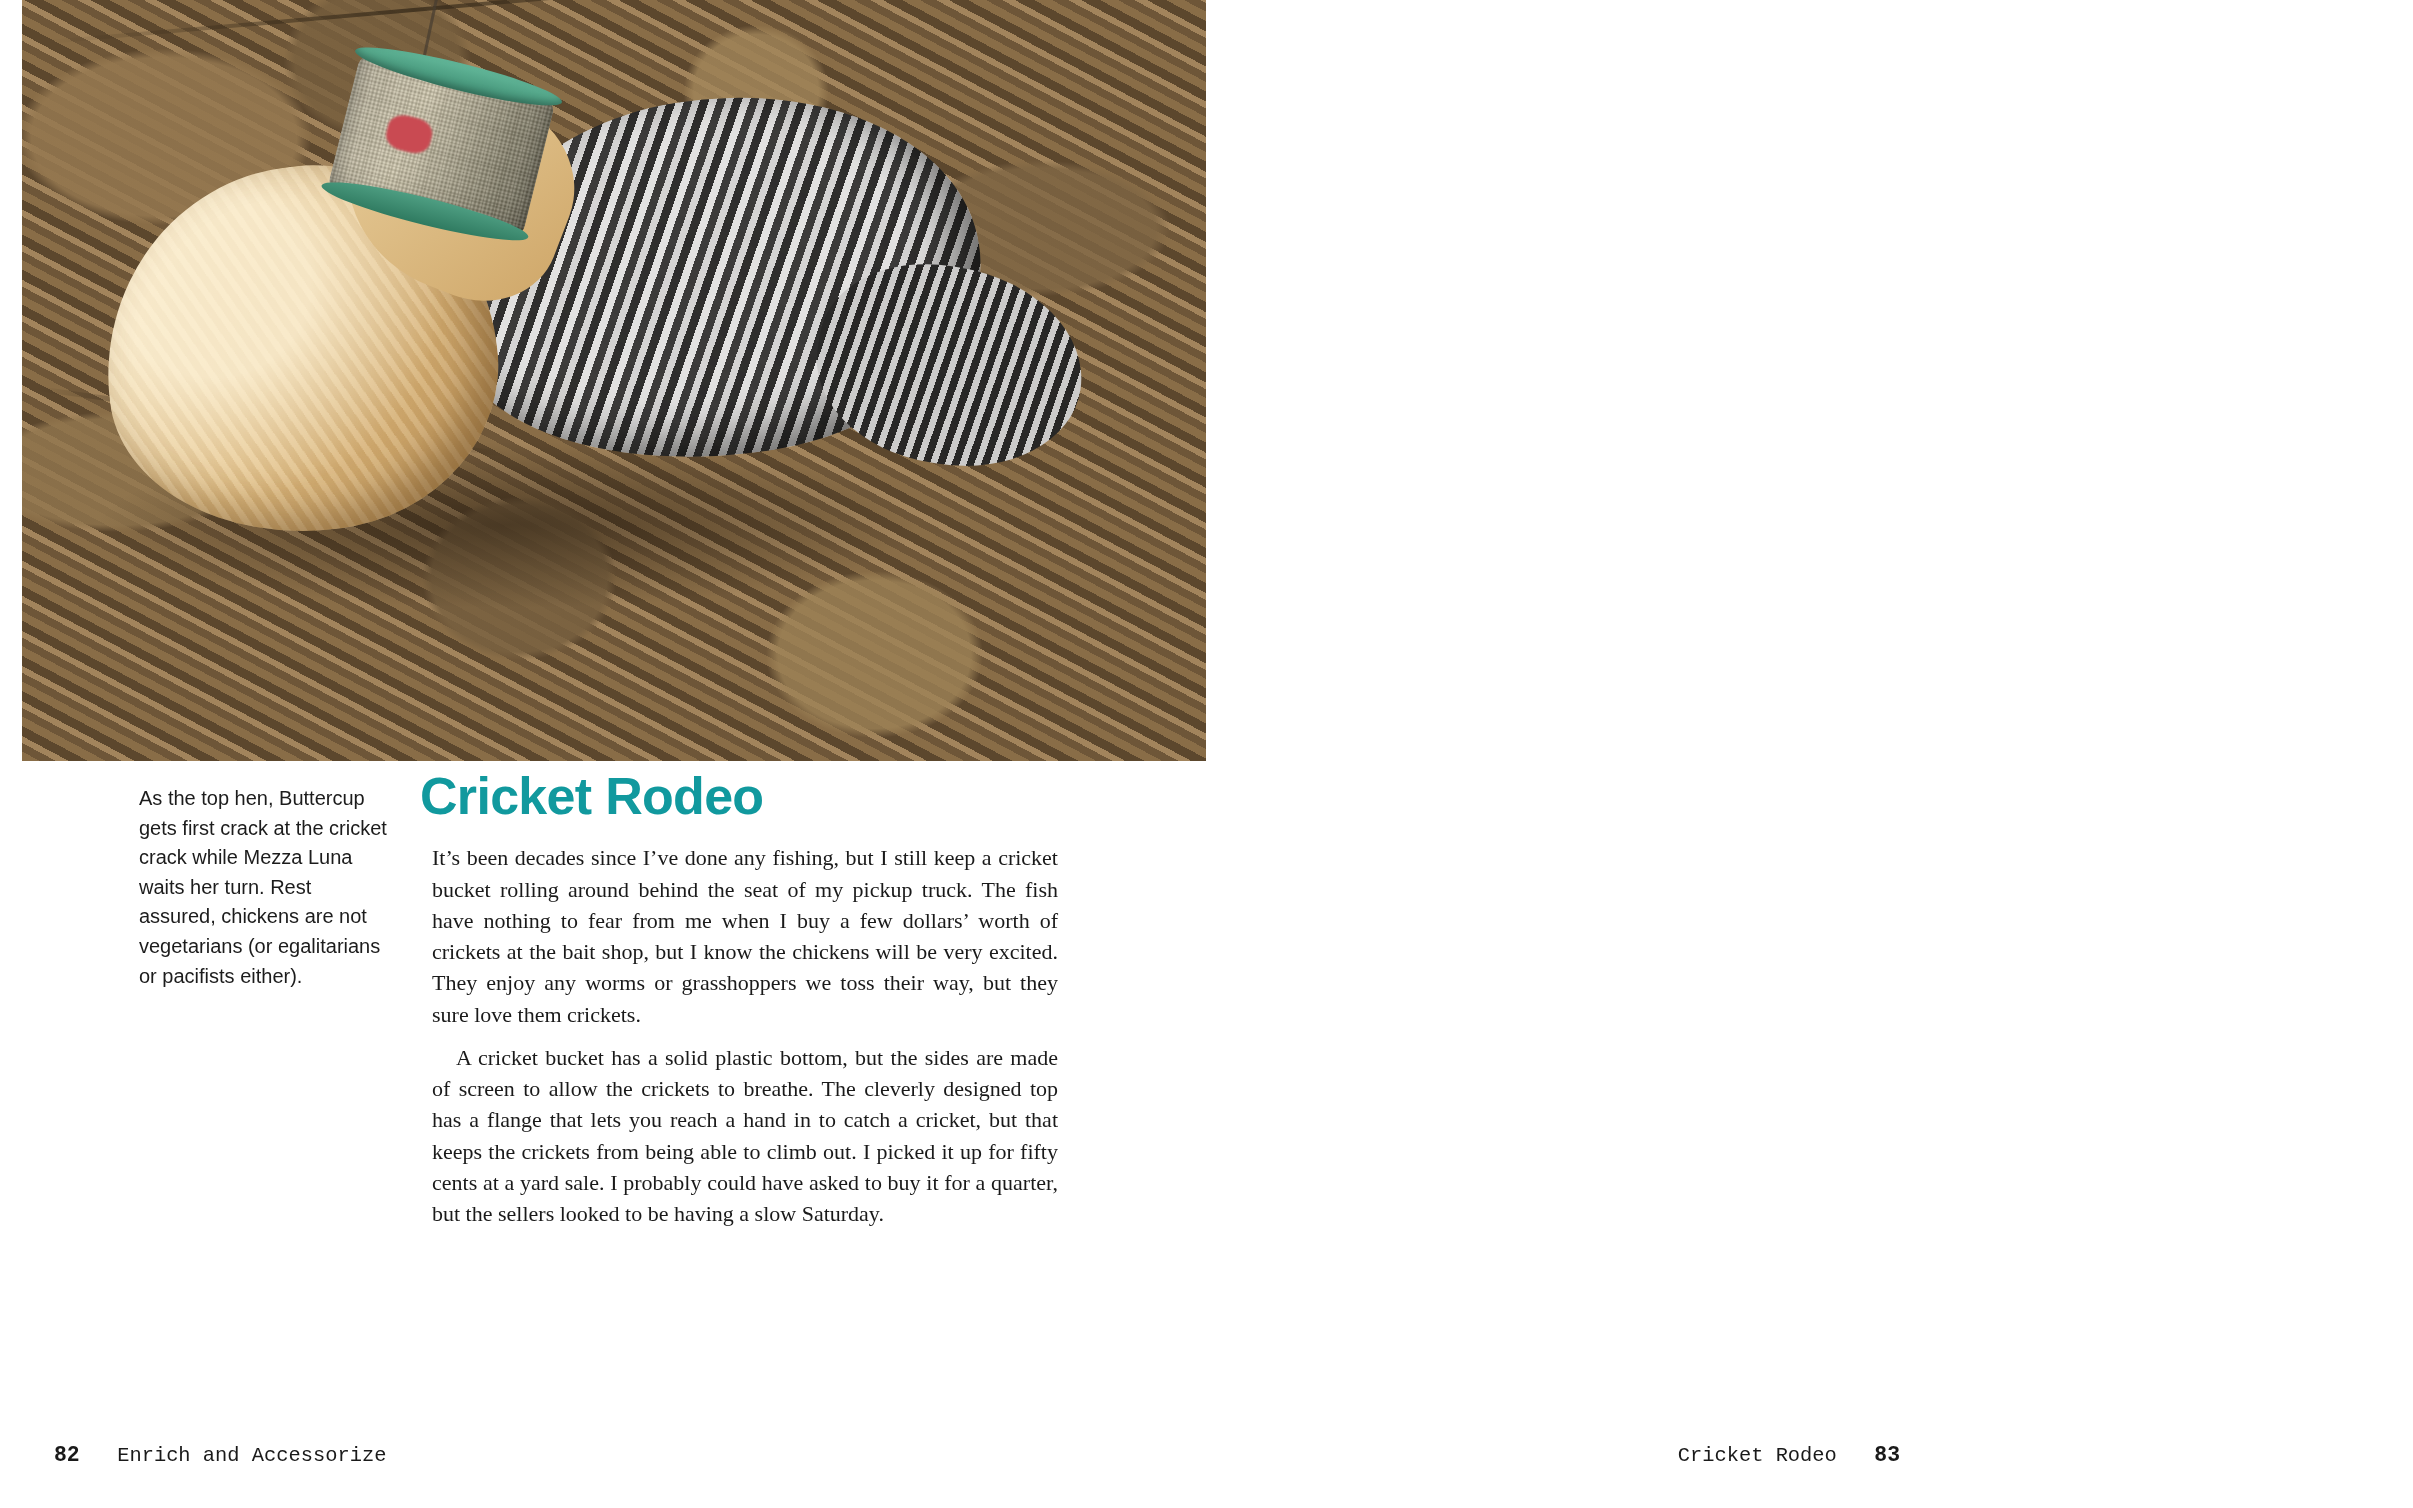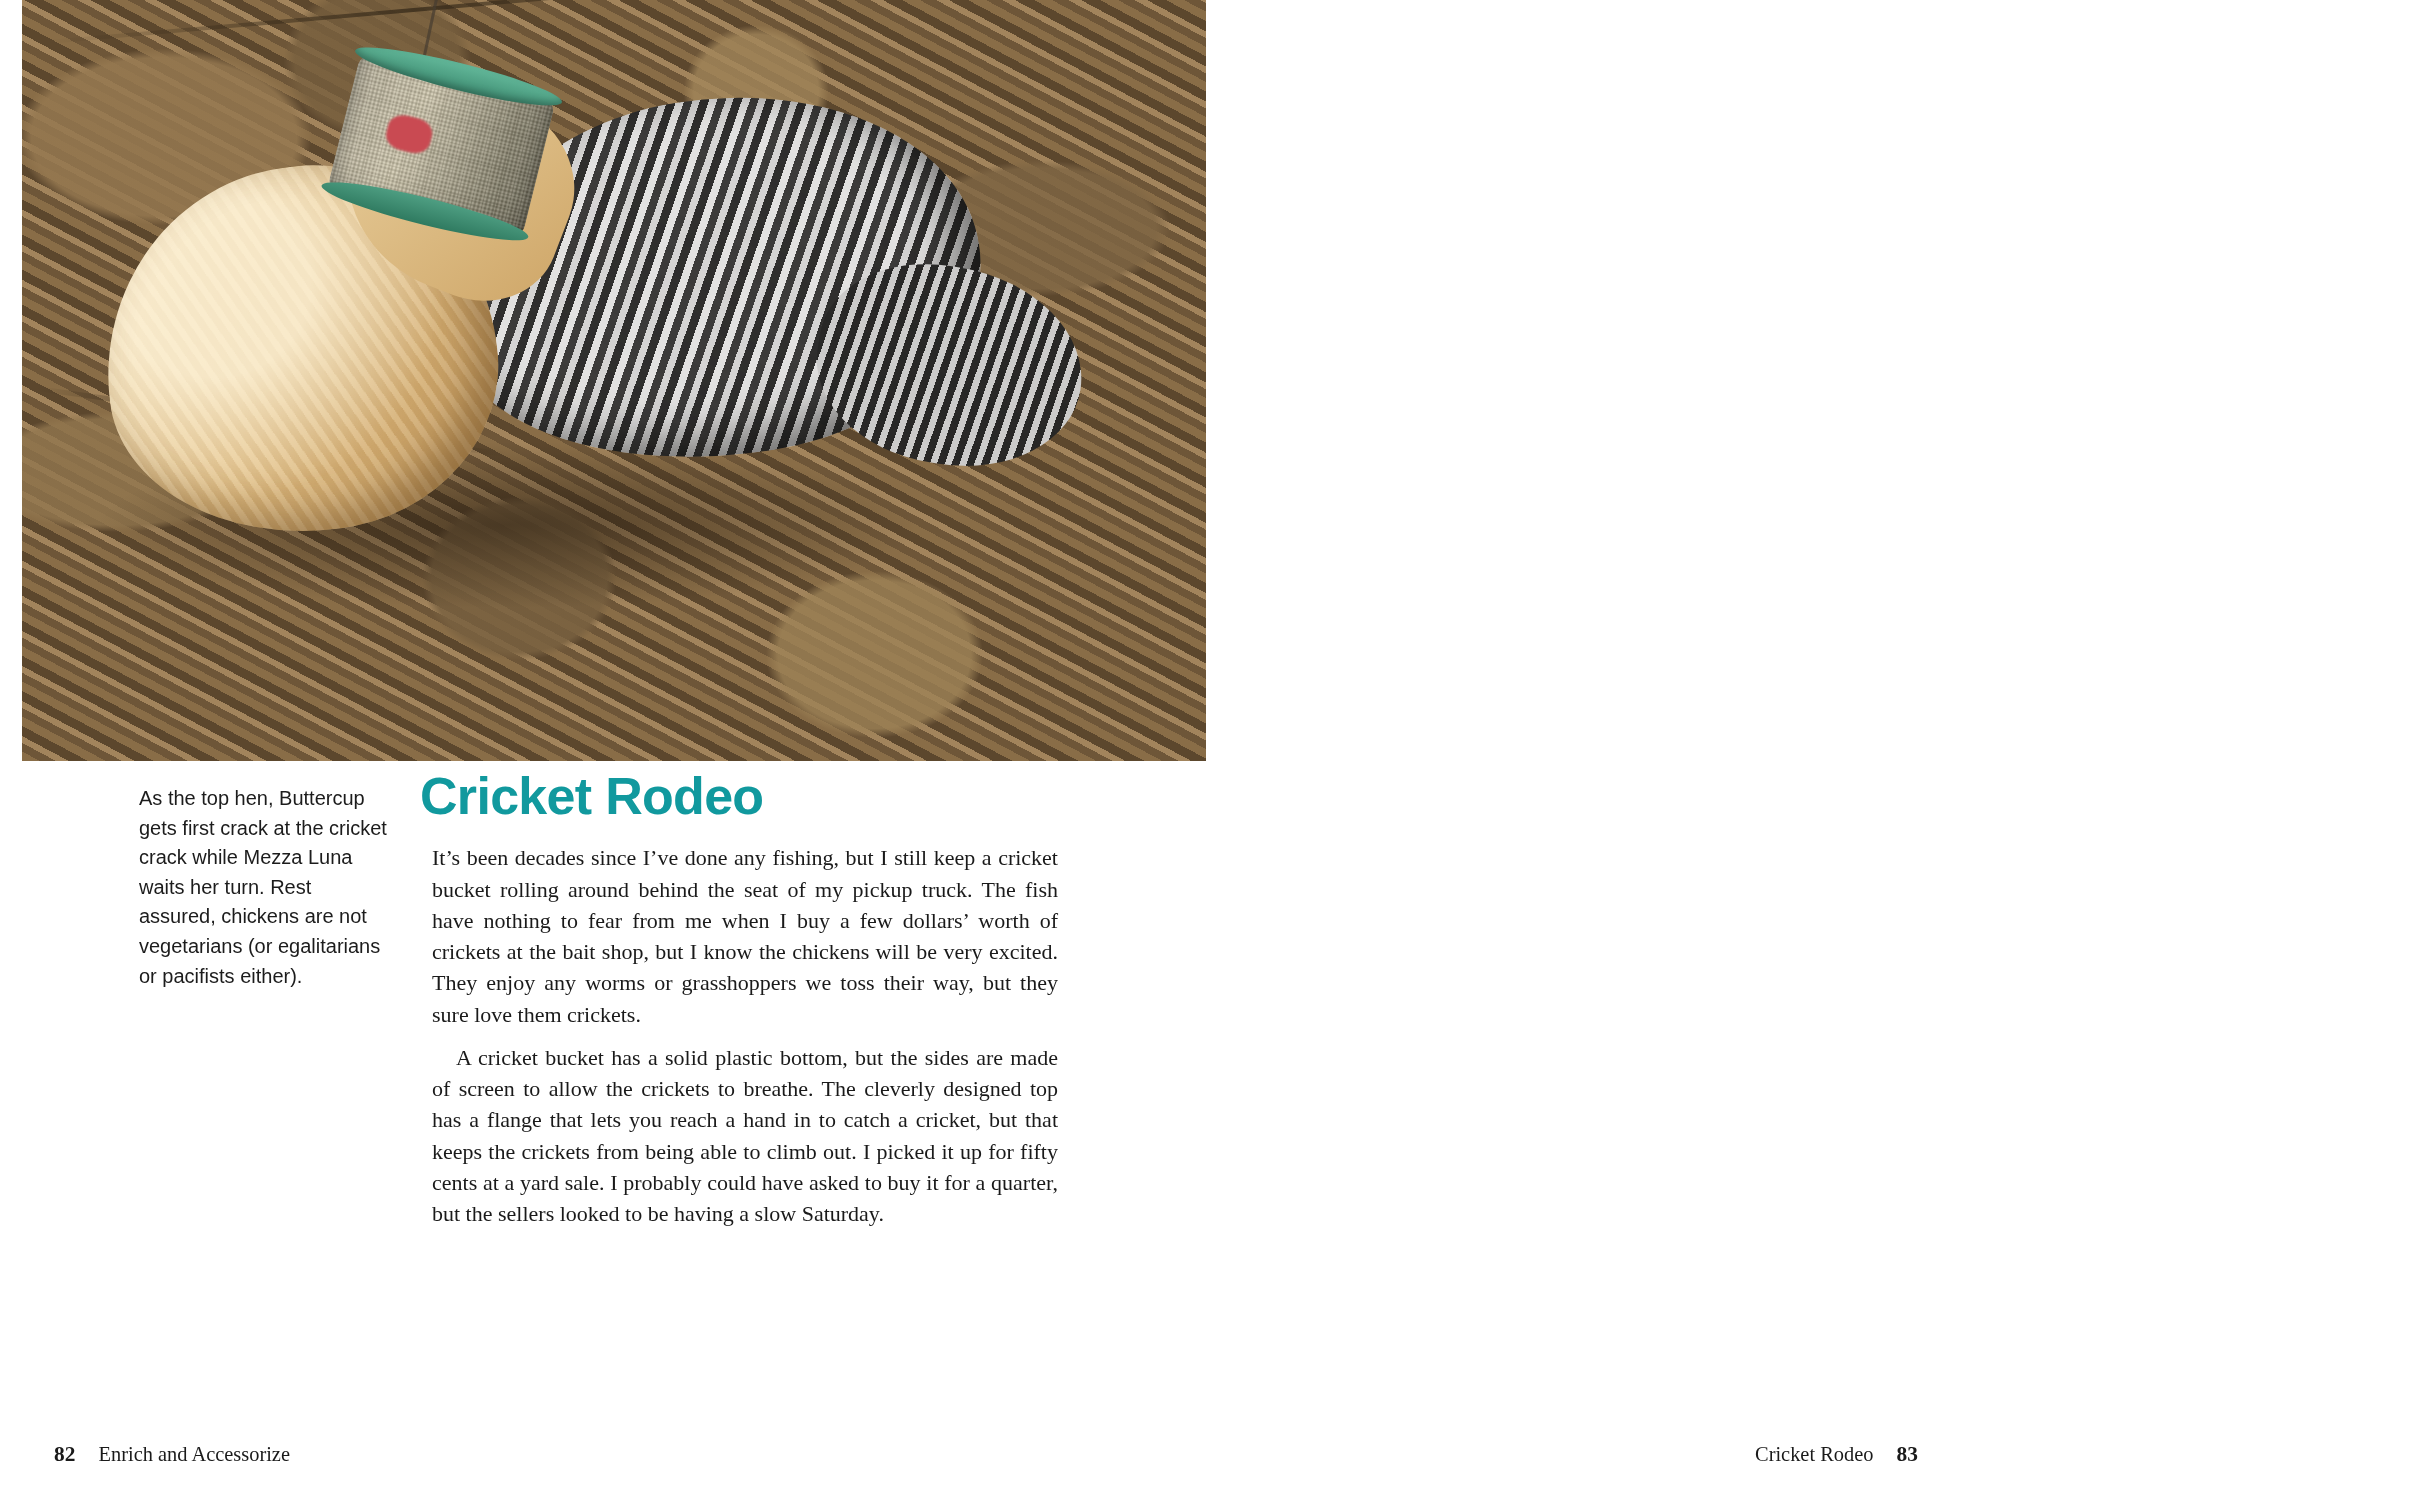--- a/index.html
+++ b/index.html
@@ -231,32 +231,32 @@
   }
   p.body + p.body { text-indent: 24px; margin-top: 0; }
 
   
   .footer {
     position: absolute;
     left: 0;
     bottom: 0;
     width: 1962px;
     height: 111px;
-    font-family: Liberation Serif, serif;
+    font-family: Liberation Mono, monospace;
     font-size: 20.4px;
     color: #1a1a1a;
   }
   .folio-left {
     position: absolute;
     left: 54px;
     bottom: 41px;
   }
   .folio-right {
     position: absolute;
-    right: 44px;
+    right: 62px;
     bottom: 41px;
   }
   .folio-num {
     font-weight: bold;
     font-size: 21.4px;
   }
   .folio-sep { display: inline-block; width: 13px; }
 </style>
 </head>
 <body>

